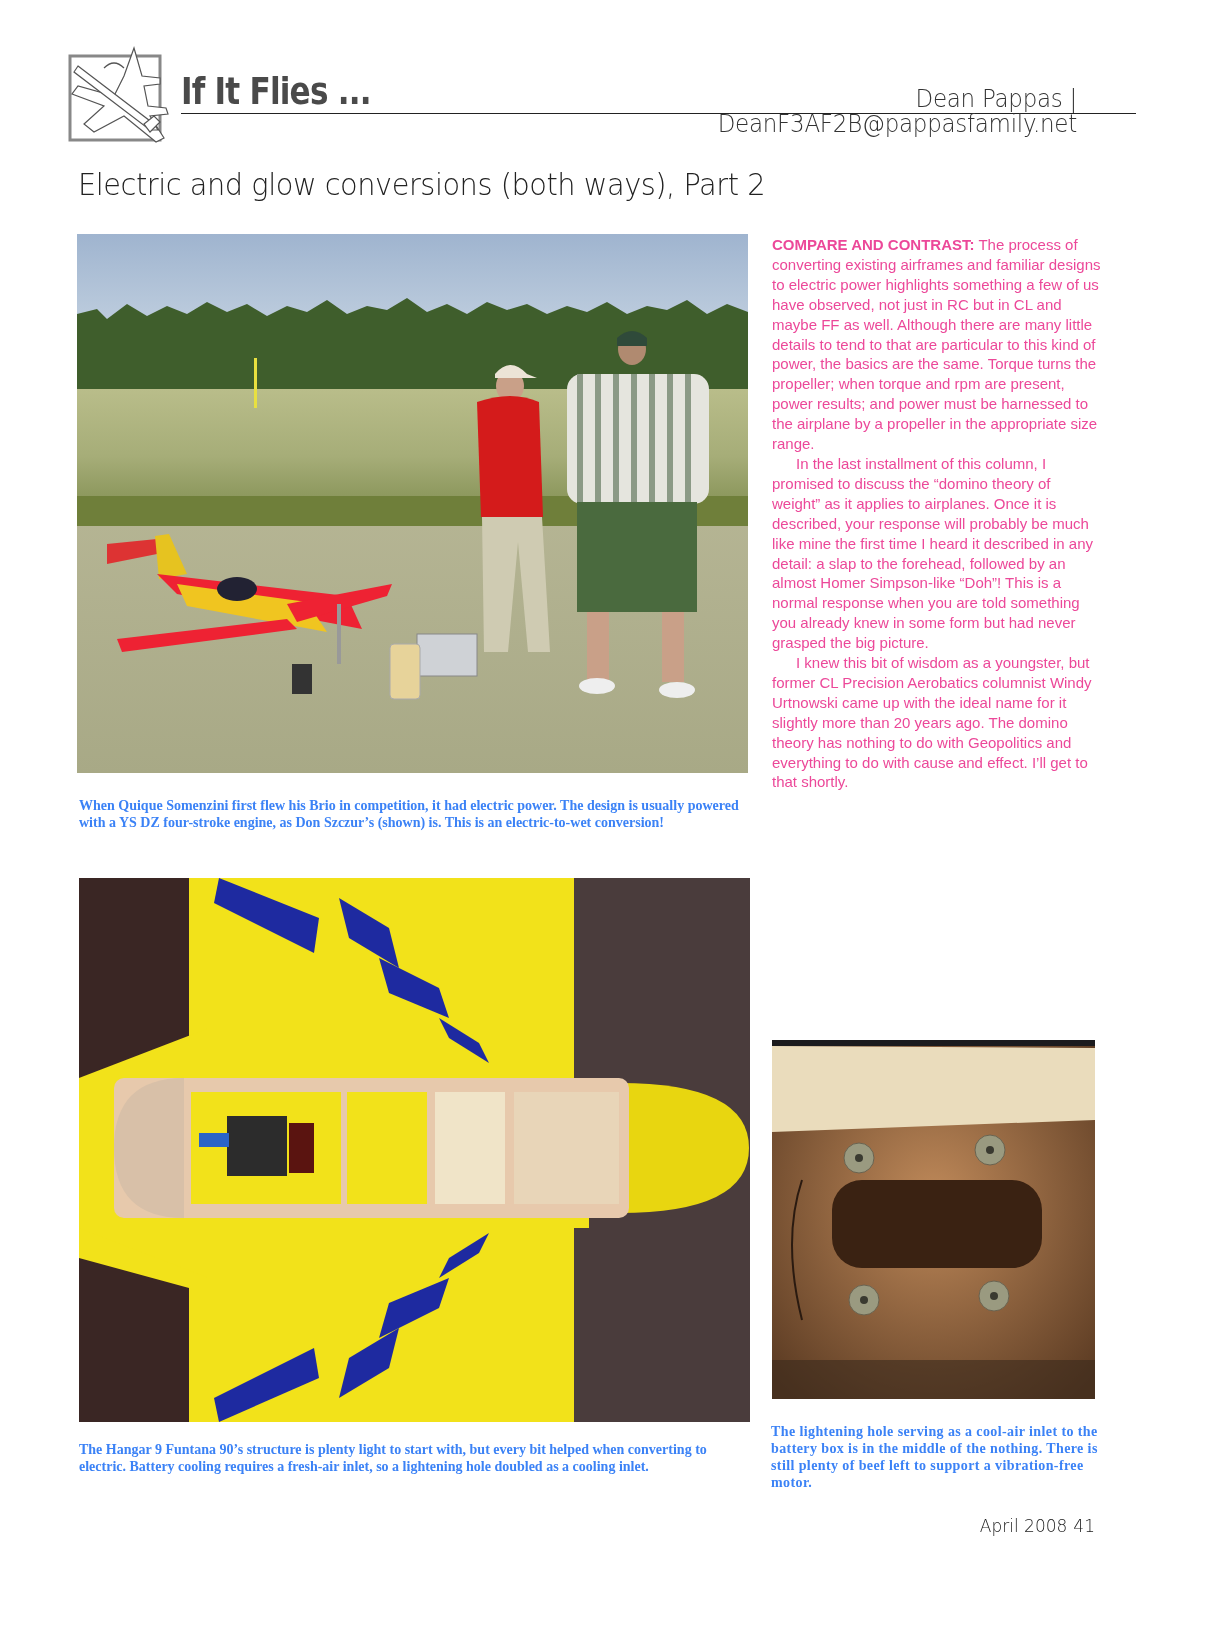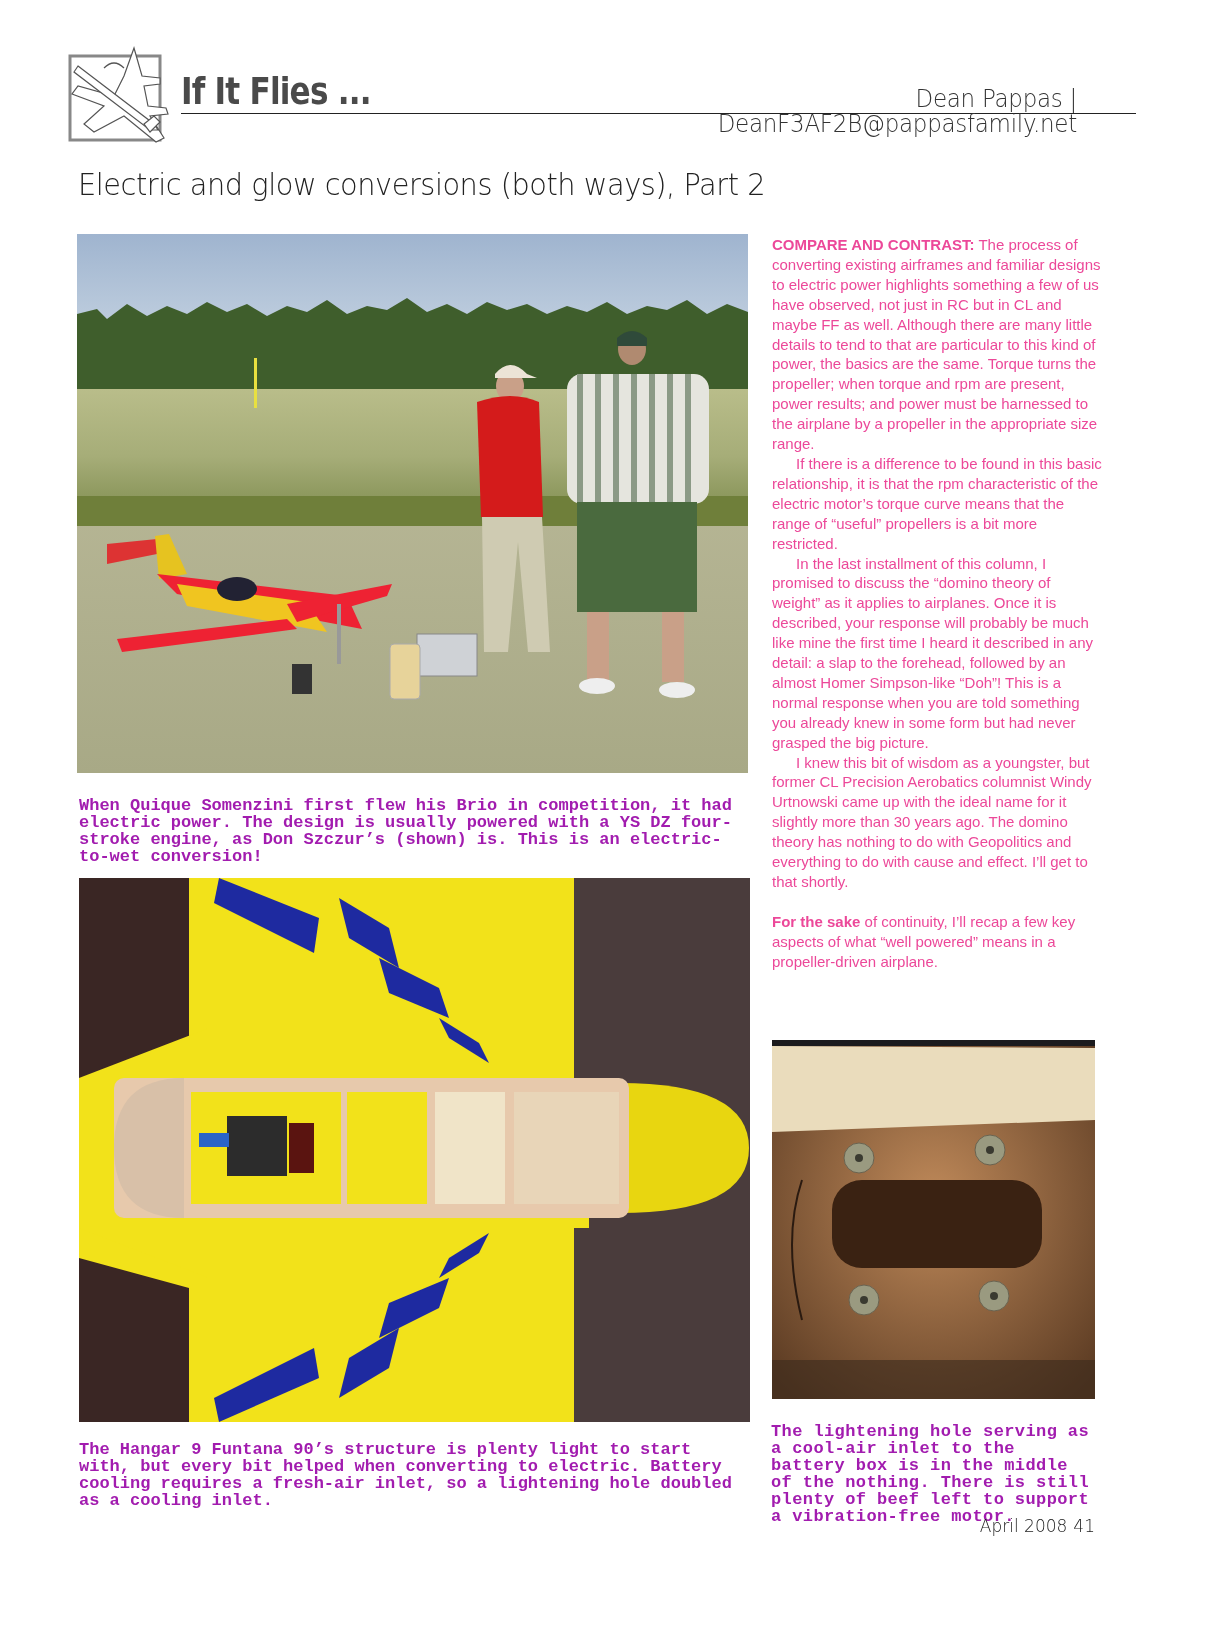--- a/index.html
+++ b/index.html
@@ -12,21 +12,21 @@
 
   .headline { position: absolute; left: 78px; top: 166px; font-family: "DejaVu Sans", sans-serif; font-size: 31px; color: #222; font-weight: 300; line-height: 1.2; letter-spacing: -0.5px; transform: scaleX(0.93); transform-origin: left top; }
 
   .photo { position: absolute; overflow: hidden; }
   .photo svg { display: block; width: 100%; height: 100%; }
 
   .photo-1 { left: 77px; top: 234px; width: 671px; height: 539px; }
   .photo-2 { left: 79px; top: 878px; width: 671px; height: 544px; }
   .photo-3 { left: 772px; top: 1040px; width: 323px; height: 359px; }
 
-  .caption { position: absolute; font-family: Liberation Mono, monospace; font-weight: bold; font-size: 17px; line-height: 17px; color: #a21caf; }
+  .caption { position: absolute; font-family: Liberation Serif, serif; font-weight: bold; font-size: 14px; line-height: 17px; color: #3b82f6; }
   .caption-1 { left: 79px; top: 797px; width: 672px; }
   .caption-2 { left: 79px; top: 1441px; width: 672px; }
   .caption-3 { left: 771px; top: 1423px; width: 328px; letter-spacing: 0.4px; }
 
   .body-col { position: absolute; left: 772px; top: 235px; width: 330px; font-family: Liberation Sans, sans-serif; font-size: 15px; line-height: 19.9px; color: #ec4899; }
   .body-col p { margin: 0; text-indent: 24px; }
   .body-col p.first { text-indent: 0; }
   .body-col p.gap { margin-top: 20px; text-indent: 0; }
   .body-col b { font-weight: bold; }
 
@@ -153,24 +153,22 @@
     <rect x="435" y="214" width="105" height="112" fill="#e8d5b8"></rect>
     <rect x="148" y="238" width="60" height="60" fill="#2c2c2c"></rect>
     <rect x="210" y="245" width="25" height="50" fill="#5a1410"></rect>
     <rect x="120" y="255" width="30" height="14" fill="#2a64c8"></rect>
   </svg>
 </div>
 <div class="caption caption-2">The Hangar 9 Funtana 90’s structure is plenty light to start with, but every bit helped when converting to electric. Battery cooling requires a fresh-air inlet, so a lightening hole doubled as a cooling inlet.</div>
 
 <div class="body-col">
   <p class="first"><b>COMPARE AND CONTRAST:</b><span> The process of converting existing airframes and familiar designs to electric power highlights something a few of us have observed, not just in RC but in CL and maybe FF as well. Although there are many little details to tend to that are particular to this kind of power, the basics are the same. Torque turns the propeller; when torque and rpm are present, power results; and power must be harnessed to the airplane by a propeller in the appropriate size range.</span></p>
-  <p><span>If there is a difference to be found in this basic relationship, it is that the rpm characteristic of the electric motor’s torque curve means that the range of “useful” propellers is a bit more restricted.</span></p>
   <p><span>In the last installment of this column, I promised to discuss the “domino theory of weight” as it applies to airplanes. Once it is described, your response will probably be much like mine the first time I heard it described in any detail: a slap to the forehead, followed by an almost Homer Simpson-like “Doh”! This is a normal response when you are told something you already knew in some form but had never grasped the big picture.</span></p>
-  <p><span>I knew this bit of wisdom as a youngster, but former CL Precision Aerobatics columnist Windy Urtnowski came up with the ideal name for it slightly more than 30 years ago. The domino theory has nothing to do with Geopolitics and everything to do with cause and effect. I’ll get to that shortly.</span></p>
-  <p class="gap"><b>For the sake</b><span> of continuity, I’ll recap a few key aspects of what “well powered” means in a propeller-driven airplane.</span></p>
+  <p><span>I knew this bit of wisdom as a youngster, but former CL Precision Aerobatics columnist Windy Urtnowski came up with the ideal name for it slightly more than 20 years ago. The domino theory has nothing to do with Geopolitics and everything to do with cause and effect. I’ll get to that shortly.</span></p>
 </div>
 
 <div class="photo photo-3" title="Close-up of the firewall with four blind nuts around a rectangular lightening hole">
   <svg viewBox="0 0 323 359" preserveAspectRatio="none">
     <defs>
       <radialGradient id="wall" cx="0.5" cy="0.45" r="0.7">
         <stop offset="0" stop-color="#c08a5a"></stop>
         <stop offset="1" stop-color="#5a3a22"></stop>
       </radialGradient>
     </defs>

